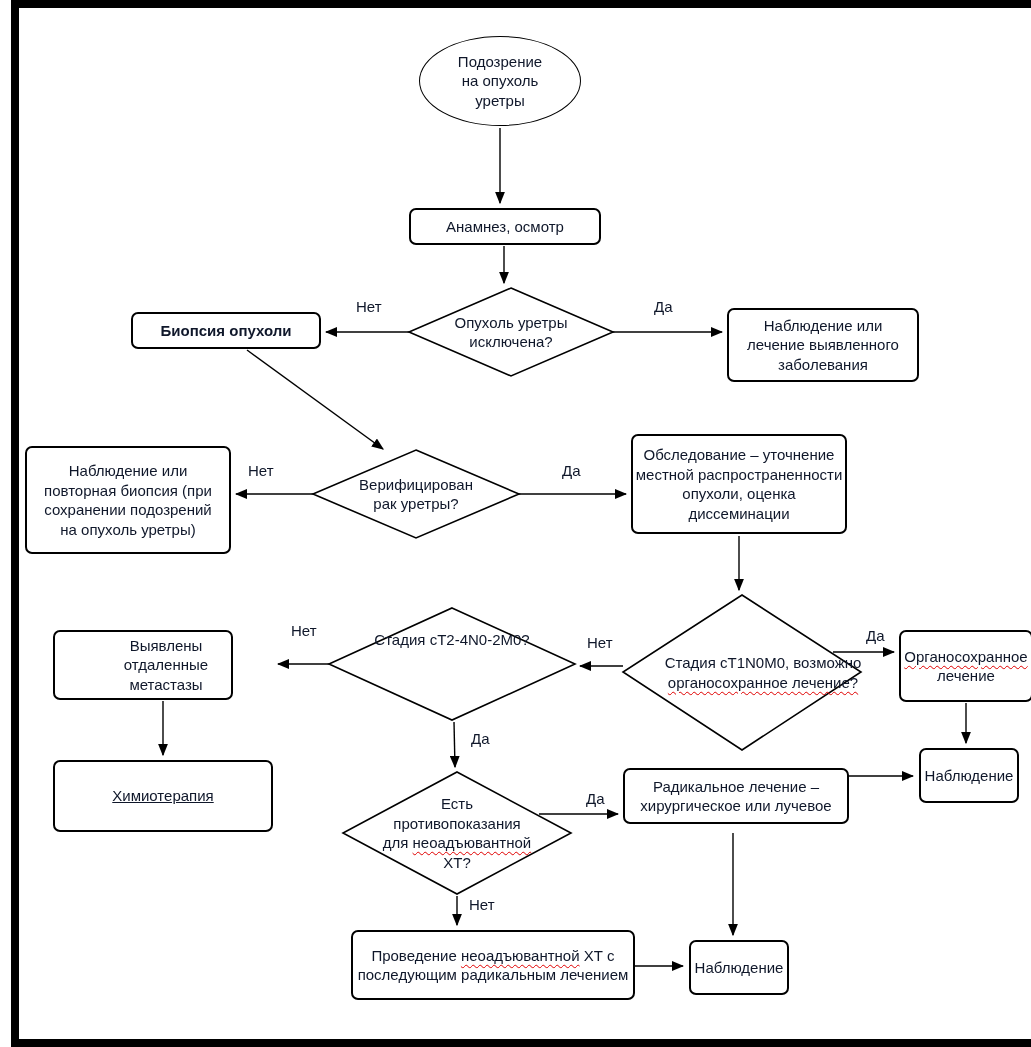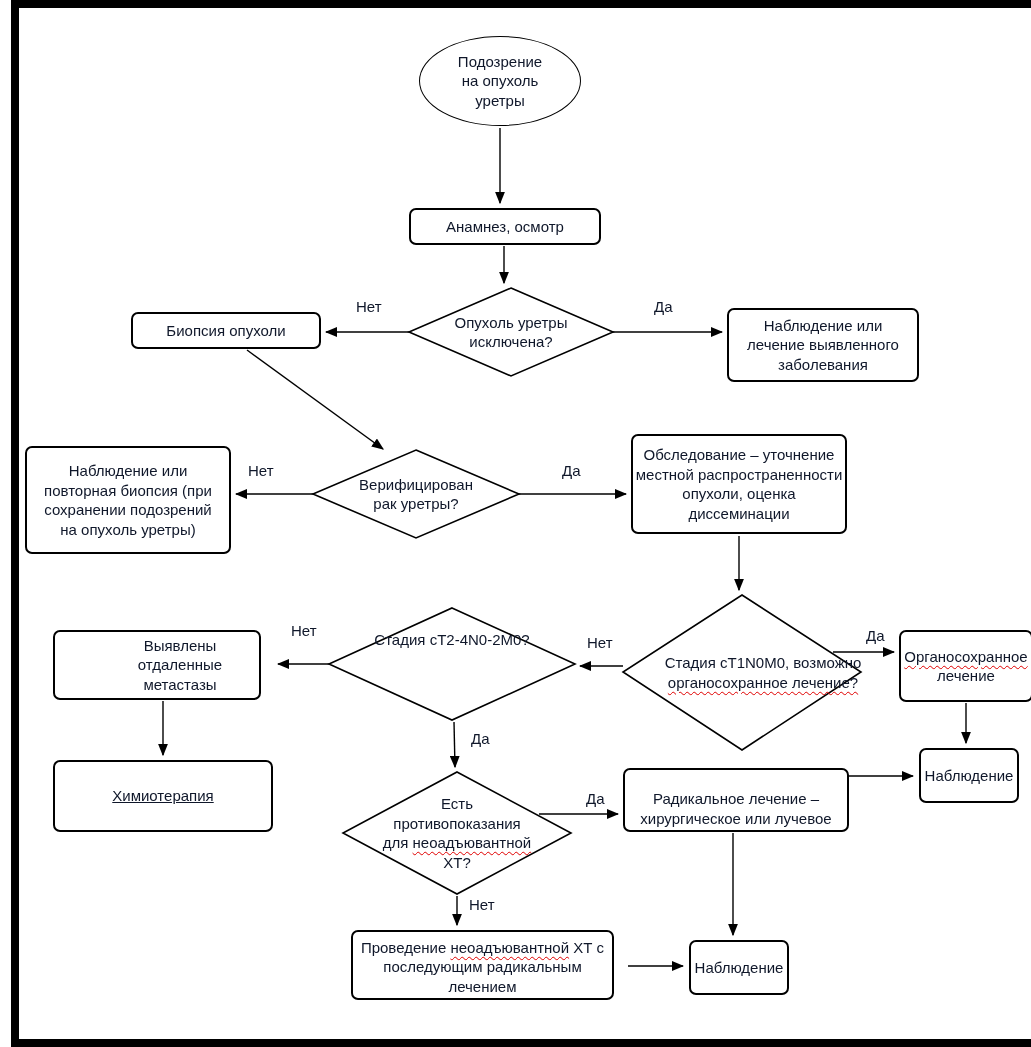--- a/index.html
+++ b/index.html
@@ -84,21 +84,21 @@
   <div class="node ellipse" style="left:408px; top:36px; width:162px; height:90px;">
     <div class="label">Подозрение
 на опухоль
 уретры</div>
   </div>
 
   <div class="node rect" style="left:398px; top:208px; width:192px; height:37px;">
     <div class="label">Анамнез, осмотр</div>
   </div>
 
-  <div class="node rect" style="left:120px; top:312px; width:190px; height:37px;">
+  <div class="node rect" style="left:120px; top:312px; width:190px; height:37px;font-weight:bold;">
     <div class="label">Биопсия опухоли</div>
   </div>
 
   <div class="node rect" style="left:716px; top:308px; width:192px; height:74px;">
     <div class="label">Наблюдение или
 лечение выявленного
 заболевания</div>
   </div>
 
   <div class="node rect" style="left:14px; top:446px; width:206px; height:108px;">
@@ -116,39 +116,39 @@
 
   <div class="node rect" style="left:888px; top:630px; width:134px; height:72px;">
     <div class="label"><span class="wavy">Органосохранное</span><span>
 лечение</span></div>
   </div>
 
   <div class="node rect" style="left:908px; top:748px; width:100px; height:55px;">
     <div class="label">Наблюдение</div>
   </div>
 
-  <div class="node rect" style="left:42px; top:630px; width:208px; height:70px;padding-left:48px;">
+  <div class="node rect" style="left:42px; top:630px; width:180px; height:70px;padding-left:48px;">
     <div class="label">Выявлены отдаленные
 метастазы</div>
   </div>
 
   <div class="node rect" style="left:42px; top:760px; width:220px; height:72px;text-decoration:underline;">
     <div class="label">Химиотерапия</div>
   </div>
 
-  <div class="node rect" style="left:612px; top:768px; width:226px; height:64px;align-items:flex-end;">
+  <div class="node rect" style="left:612px; top:768px; width:226px; height:56px;">
     <div class="label">Радикальное лечение –
 хирургическое или лучевое</div>
   </div>
 
   <div class="node rect" style="left:678px; top:940px; width:100px; height:55px;">
     <div class="label">Наблюдение</div>
   </div>
 
-  <div class="node rect" style="left:340px; top:930px; width:263px; height:70px;align-items:flex-end;">
+  <div class="node rect" style="left:340px; top:930px; width:284px; height:70px;">
     <div class="label"><span>Проведение </span><span class="wavy">неоадъювантной</span><span> ХТ с
 последующим радикальным лечением</span></div>
   </div>
 
   <div class="node dlabel" style="left:398px; top:288px; width:204px; height:88px;">
     <div class="label">Опухоль уретры
 исключена?</div>
   </div>
 
   <div class="node dlabel" style="left:302px; top:450px; width:206px; height:88px;">

